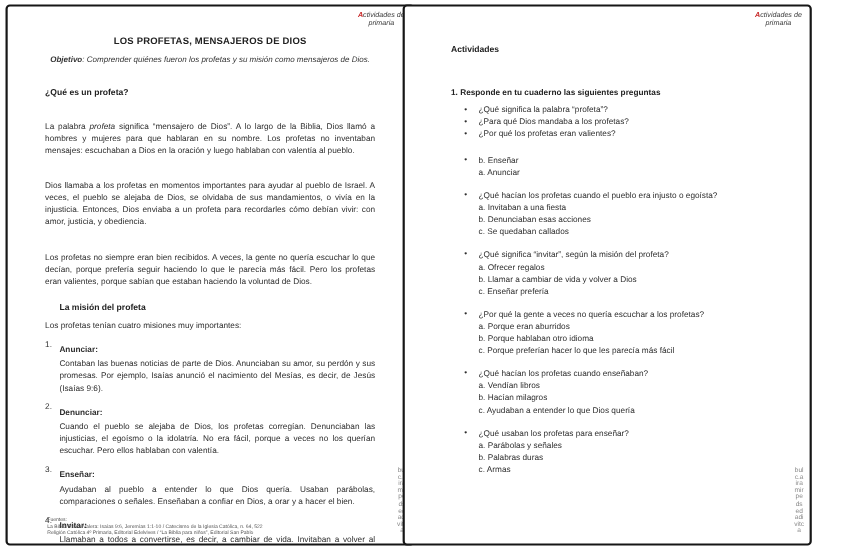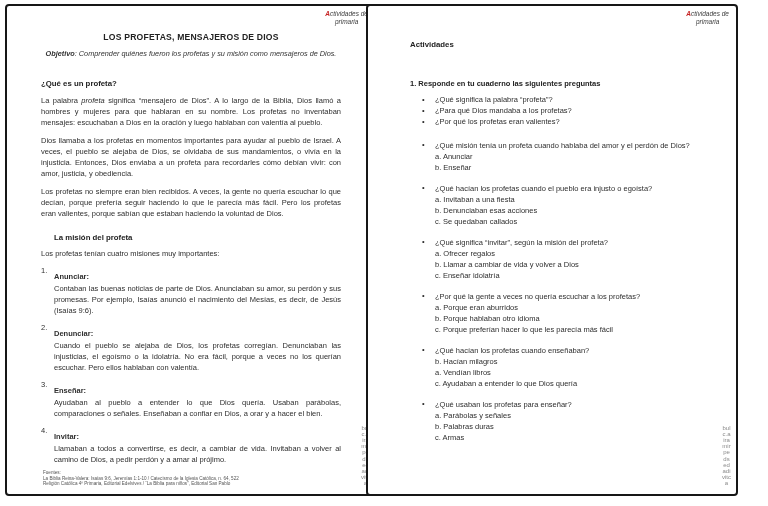--- a/index.html
+++ b/index.html
@@ -23,21 +23,21 @@
 
   .inner-left{padding:26px 34px 0 34px;}
   .inner-right{padding:34px 30px 0 42px;}
 
   .title{font-size:8.6px;font-weight:bold;text-align:center;margin:0;letter-spacing:.2px;color:#222;}
   .objective{font-size:7.3px;font-style:italic;text-align:center;margin:7px 0 0;color:#333;}
   .objective .obj-label{font-weight:bold;}
 
   .sec-heading{font-size:7.8px;font-weight:bold;margin:21px 0 0;color:#222;}
   .sec-heading.mission{margin-top:14px;}
-  .body-p{font-size:7.5px;line-height:11px;text-align:justify;margin:7px 0 0;}
+  .body-p{font-size:7.5px;line-height:11px;text-align:justify;margin:21px 0 0;}
   .intro-p{font-size:7.5px;line-height:11px;margin:6px 0 0;}
 
   .mission{position:relative;padding-left:13px;margin:6px 0 0;}
   .m-num{position:absolute;left:0;top:0;font-size:7.5px;line-height:11px;}
   .m-name{font-size:7.5px;line-height:11px;font-weight:bold;}
   .m-text{font-size:7.5px;line-height:11px;text-align:justify;margin:0;}
 
   .footer{
     position:absolute;left:36px;bottom:7px;font-size:4.6px;line-height:5.6px;color:#555;
   }
@@ -127,54 +127,53 @@
     <h3 class="task-heading">1. Responde en tu cuaderno las siguientes preguntas</h3>
     <ul class="bullet-list">
       <li><span class="dot">•</span><span>¿Qué significa la palabra “profeta”?</span></li>
       <li><span class="dot">•</span><span>¿Para qué Dios mandaba a los profetas?</span></li>
       <li><span class="dot">•</span><span>¿Por qué los profetas eran valientes?</span></li>
     </ul>
 
 
     <div class="q">
       <span class="dot">•</span>
-      <div class="q-text">¿Qué misión tenía un profeta cuando hablaba del amor y el perdón de Dios?</div>
+      <div class="opt">b. Enseñar</div>
       <div class="opt">a. Anunciar</div>
-      <div class="opt">b. Enseñar</div>
     </div>
 
     <div class="q">
       <span class="dot">•</span>
       <div class="q-text">¿Qué hacían los profetas cuando el pueblo era injusto o egoísta?</div>
       <div class="opt">a. Invitaban a una fiesta</div>
       <div class="opt">b. Denunciaban esas acciones</div>
       <div class="opt">c. Se quedaban callados</div>
     </div>
 
     <div class="q">
       <span class="dot">•</span>
       <div class="q-text">¿Qué significa “invitar”, según la misión del profeta?</div>
       <div class="opt">a. Ofrecer regalos</div>
       <div class="opt">b. Llamar a cambiar de vida y volver a Dios</div>
-      <div class="opt">c. Enseñar idolatría</div>
+      <div class="opt">c. Enseñar prefería</div>
     </div>
 
     <div class="q">
       <span class="dot">•</span>
       <div class="q-text">¿Por qué la gente a veces no quería escuchar a los profetas?</div>
       <div class="opt">a. Porque eran aburridos</div>
       <div class="opt">b. Porque hablaban otro idioma</div>
       <div class="opt">c. Porque preferían hacer lo que les parecía más fácil</div>
     </div>
 
     <div class="q">
       <span class="dot">•</span>
       <div class="q-text">¿Qué hacían los profetas cuando enseñaban?</div>
+      <div class="opt">a. Vendían libros</div>
       <div class="opt">b. Hacían milagros</div>
-      <div class="opt">a. Vendían libros</div>
       <div class="opt">c. Ayudaban a entender lo que Dios quería</div>
     </div>
 
     <div class="q">
       <span class="dot">•</span>
       <div class="q-text">¿Qué usaban los profetas para enseñar?</div>
       <div class="opt">a. Parábolas y señales</div>
       <div class="opt">b. Palabras duras</div>
       <div class="opt">c. Armas</div>
     </div>

